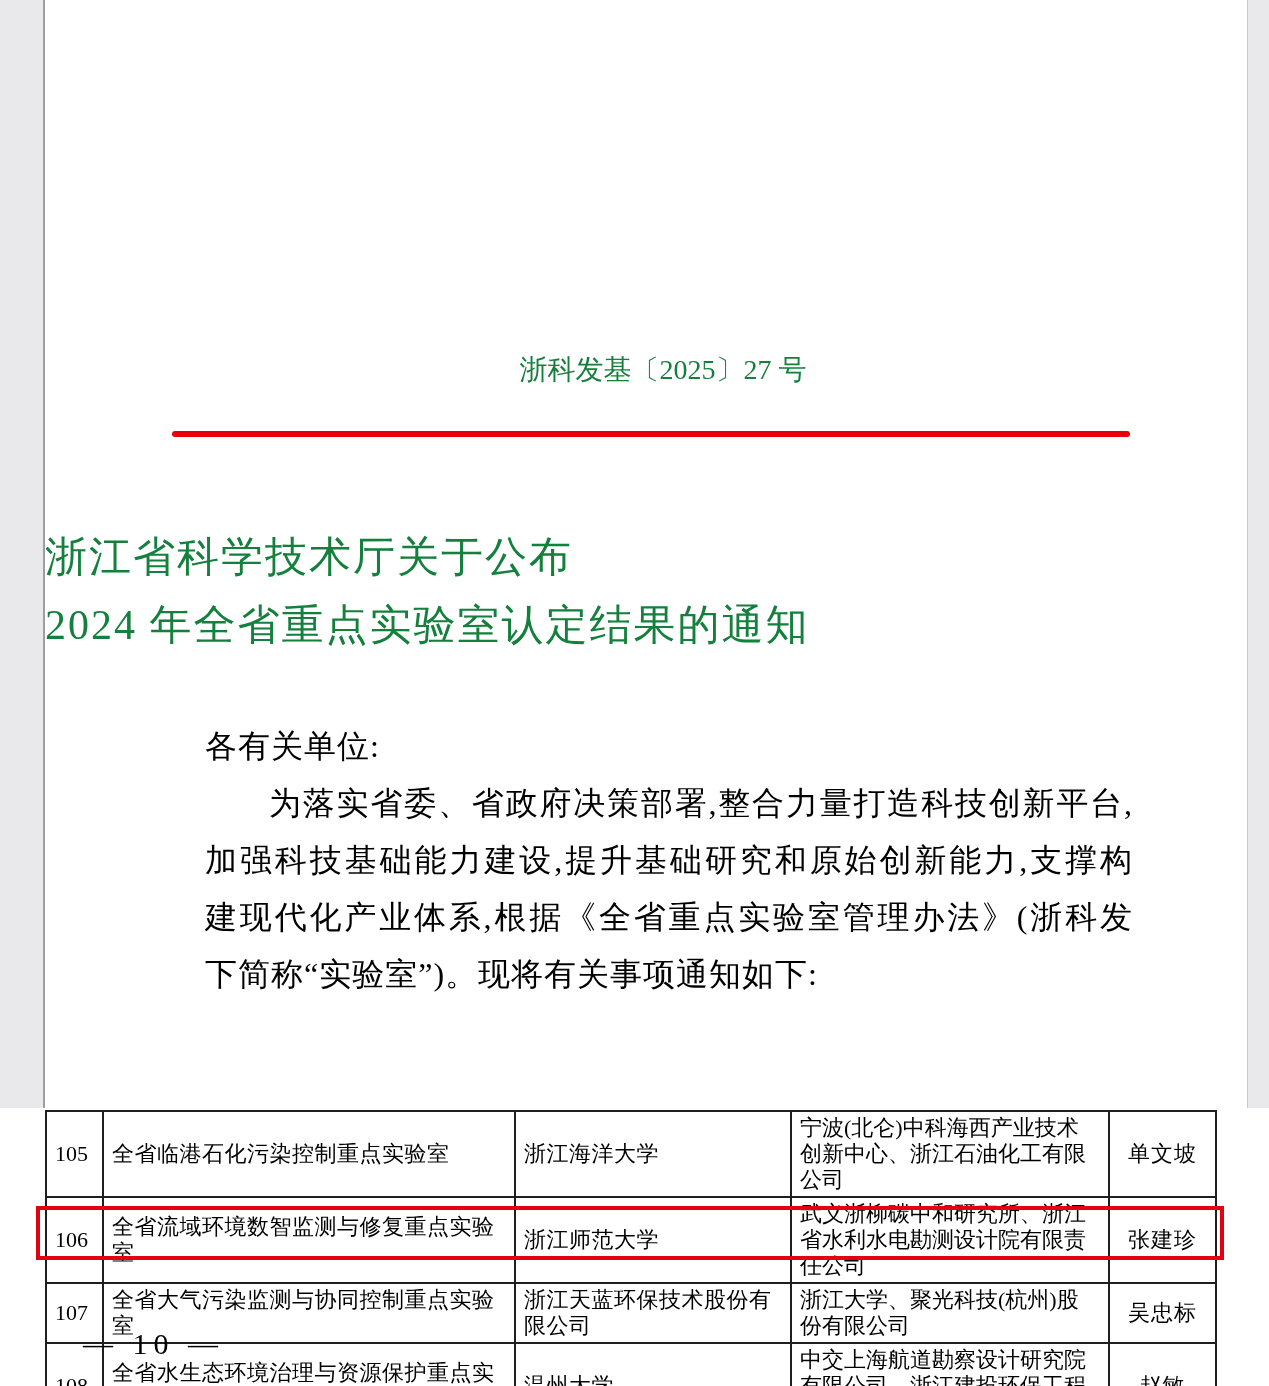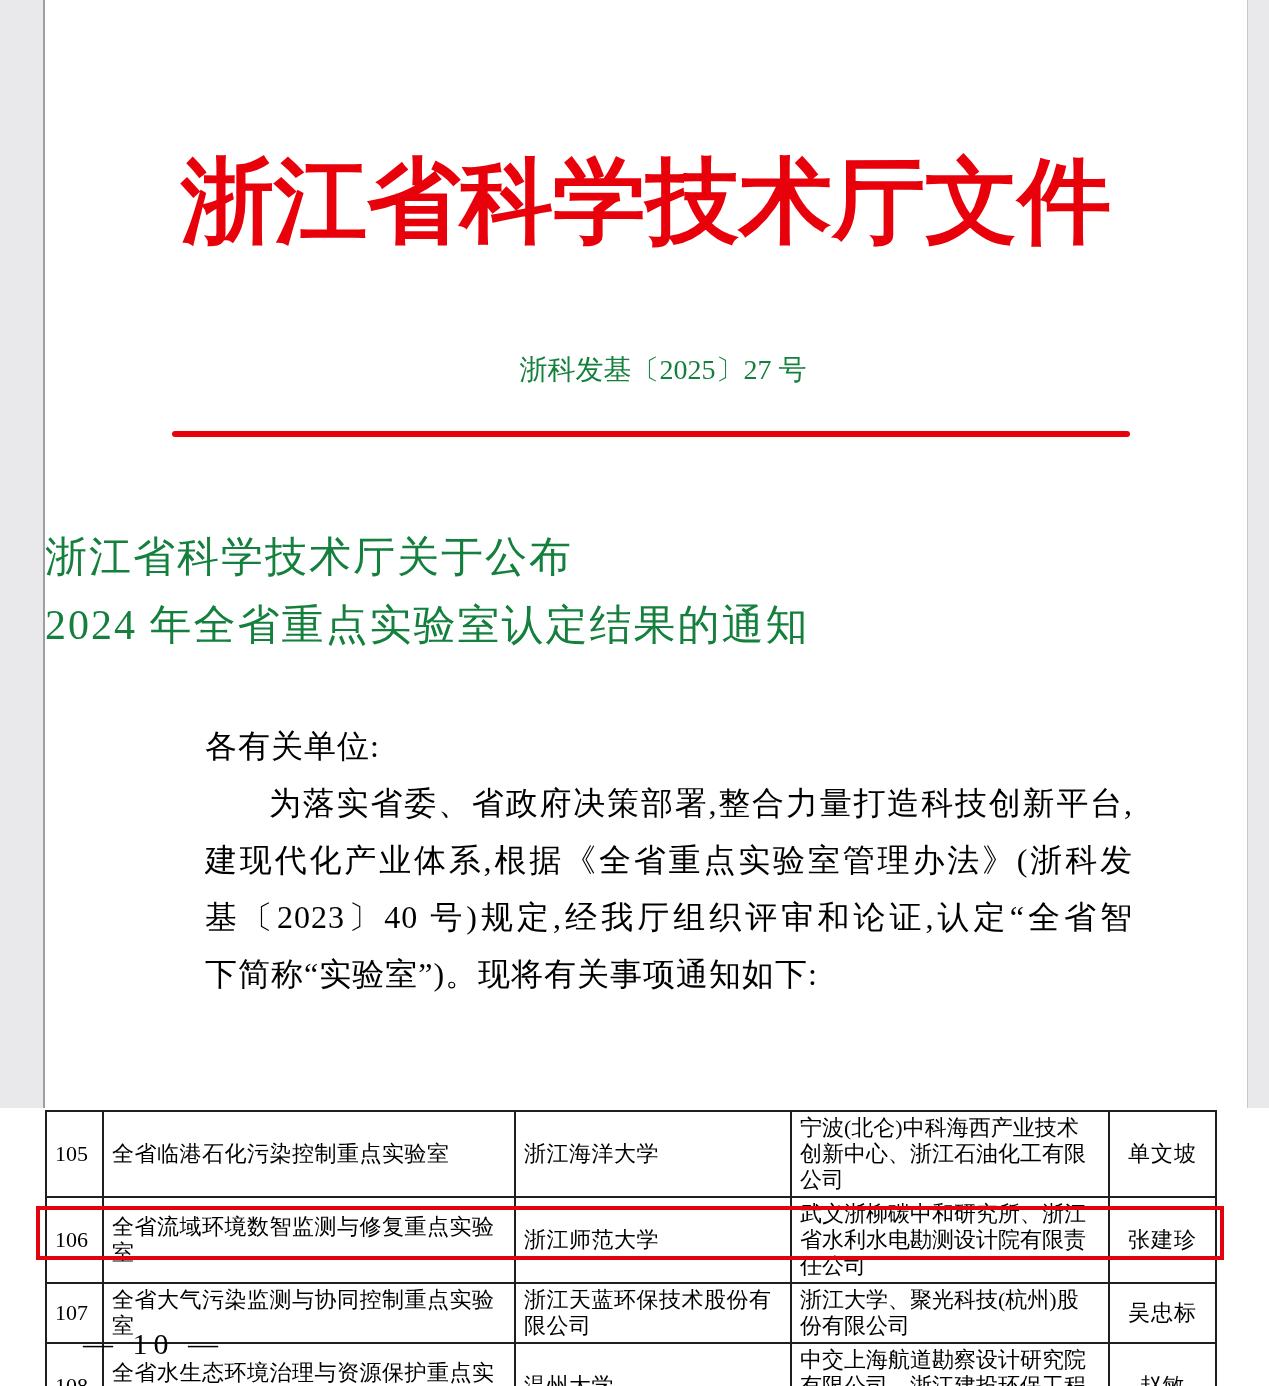--- a/index.html
+++ b/index.html
@@ -118,36 +118,35 @@
   }
 </style>
 </head>
 <body>
 
 <div class="stage">
 
   <div class="top-area">
     <div class="doc-page">
 
-      <div class="doc-title">浙江省科学技术厅文件</div>
 
       <div class="doc-number">浙科发基〔2025〕27 号</div>
 
       <div class="red-divider"></div>
 
       <div class="subtitle s1">浙江省科学技术厅关于公布</div>
 
       <div class="subtitle s2">2024 年全省重点实验室认定结果的通知</div>
 
       <div class="doc-body">
         <div class="body-line">各有关单位:</div>
 
       <div class="body-line justify indent">为落实省委、省政府决策部署,整合力量打造科技创新平台,</div>
+          <div class="body-line justify">加强科技基础能力建设,提升基础研究和原始创新能力,支撑构</div>
           <div class="body-line justify">建现代化产业体系,根据《全省重点实验室管理办法》(浙科发</div>
-          <div class="body-line justify">基〔2023〕40 号)规定,经我厅组织评审和论证,认定“全省智</div>
           <div class="body-line">下简称“实验室”)。现将有关事项通知如下:</div>
         </div>
 
     </div>
   </div>
 
   <div class="table-sheet">
     <table class="lab-table" id="lab-table">
       <colgroup>
         <col style="width:57px">

